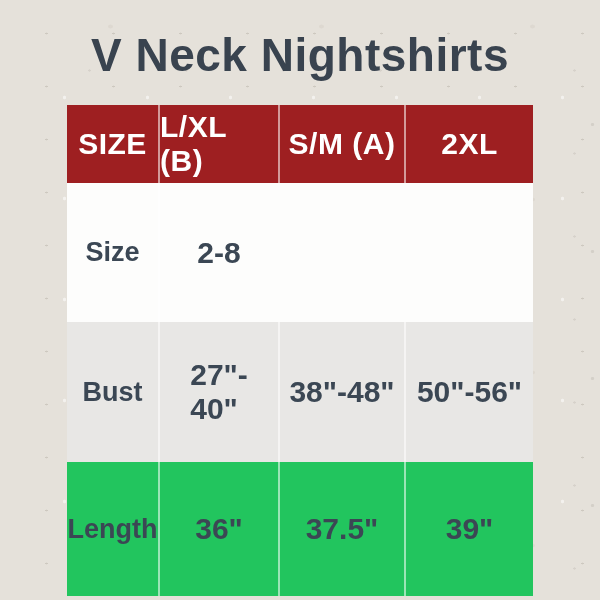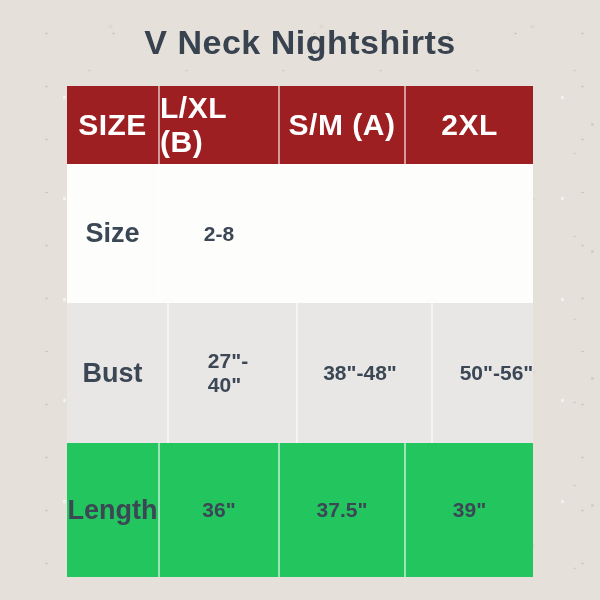--- a/index.html
+++ b/index.html
@@ -16,24 +16,24 @@
       radial-gradient(rgba(110,100,88,0.20) 1px, transparent 1.4px),
       radial-gradient(rgba(130,122,110,0.15) 1px, transparent 1.6px),
       radial-gradient(rgba(90,84,74,0.12) 1.4px, transparent 2.1px),
       radial-gradient(rgba(255,255,255,0.55) 1.2px, transparent 1.8px),
       radial-gradient(rgba(150,140,125,0.10) 2px, transparent 2.8px);
     background-size: 67px 53px, 97px 83px, 149px 127px, 83px 101px, 211px 173px;
     background-position: 13px 7px, 41px 29px, 71px 61px, 23px 47px, 5px 113px;
   }
 
   .page-title {
-    margin: 0;
+    margin: 7px;
     padding-top: 25px;
     text-align: center;
-    font-size: 34px;
+    font-size: 46px;
     line-height: 1.0;
     font-weight: bold;
     letter-spacing: 0.5px;
     color: #39434F;
   }
 
   .size-table {
     width: 466px;
     margin: 27px auto 0 auto;
   }
@@ -66,26 +66,26 @@
   }
 
   .body-row .t-cell {
     color: #3B4754;
   }
   .body-row .label-cell {
     font-size: 27px;
     font-weight: bold;
   }
   .body-row .value-cell {
-    font-size: 21px;
+    font-size: 30px;
     font-weight: bold;
   }
 
   .row-size   { height: 139px; background: #FDFDFC; }
-  .row-bust   { height: 140px; background: #E8E7E5; gap: 9px; }
+  .row-bust   { height: 140px; background: #E8E7E5; }
   .row-length { height: 134px; background: #22c55e; }
 </style>
 </head>
 <body>
 
 <h1 class="page-title">V Neck Nightshirts</h1>
 
 <div class="size-table">
 
   <div class="t-row header-row">

